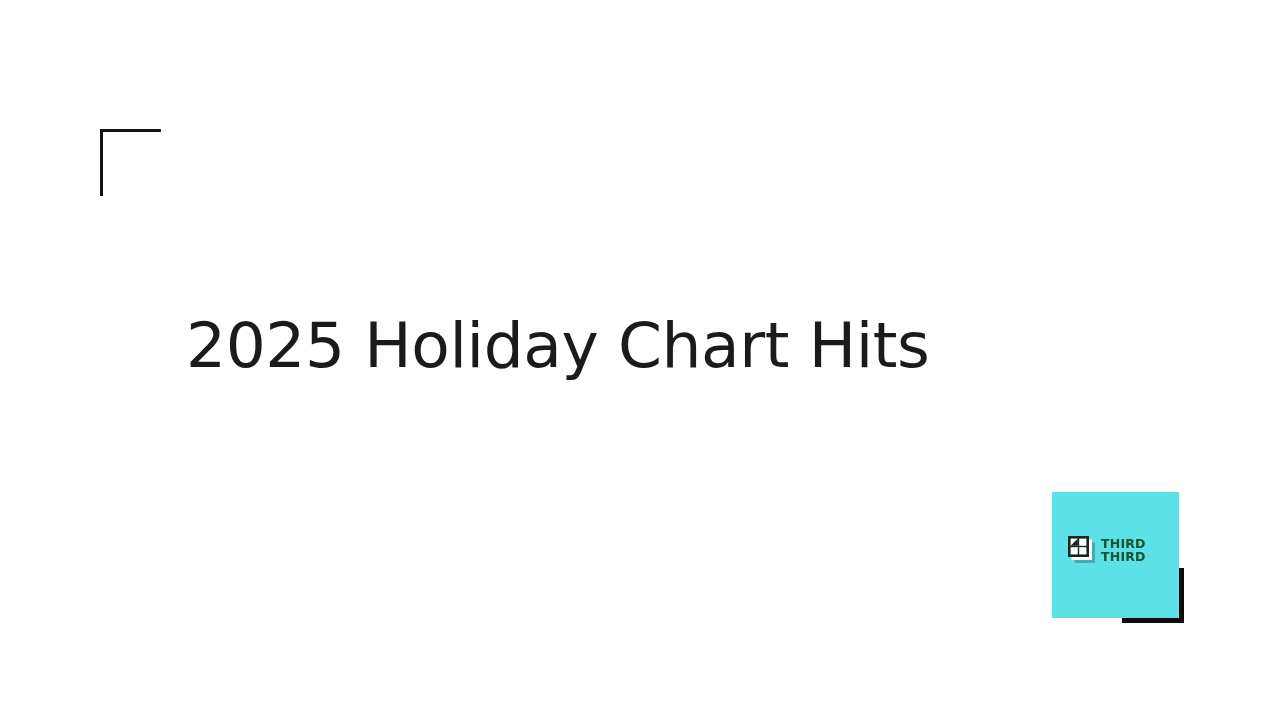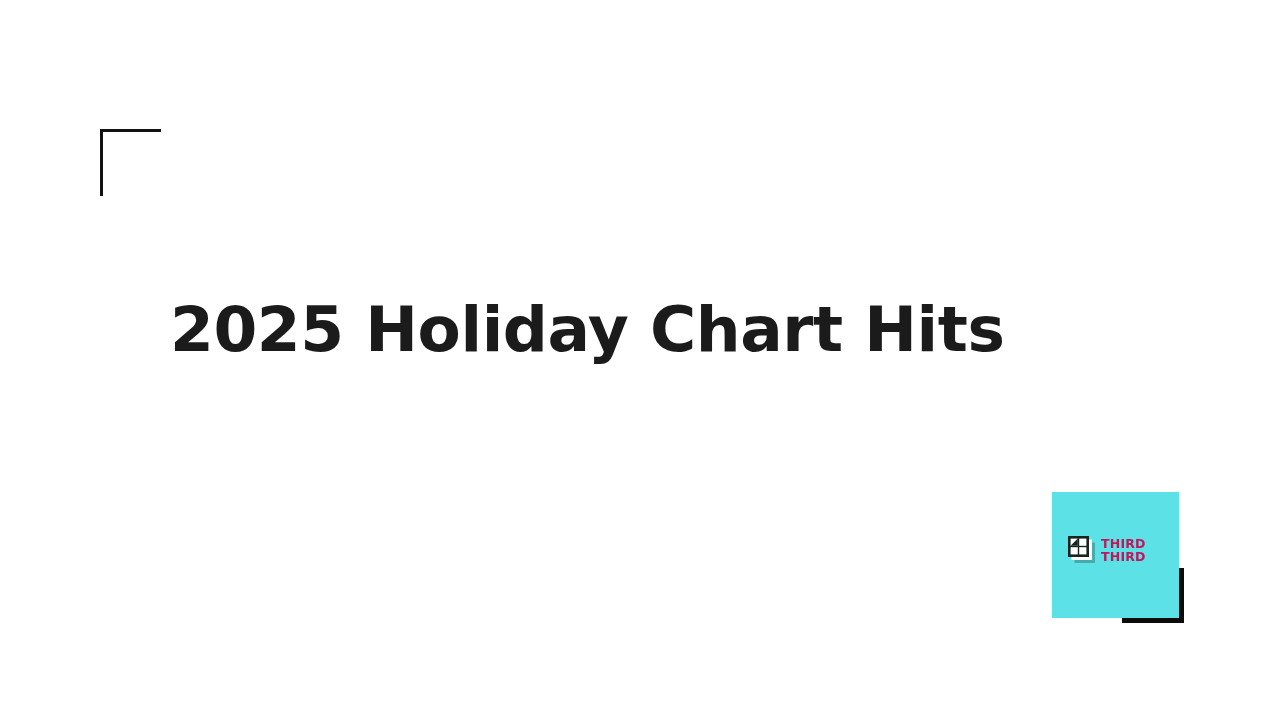--- a/index.html
+++ b/index.html
@@ -44,23 +44,23 @@
   }
 
   
   .title-block {
     position: absolute;
     left: 170px;
     top: 296px;
     width: 900px;
   }
   .slide-title {
-    margin: 0;
+    margin: 16px;
     font-family: "DejaVu Sans", "Liberation Sans", sans-serif;
-    font-weight: 700;
+    font-weight: 400;
     font-size: 63px;
     line-height: 1.08;
     letter-spacing: -0.4px;
     color: #1b1b1b;
     white-space: nowrap;
   }
 
   
   .logo-lockup {
     position: absolute;
@@ -107,21 +107,21 @@
     flex: 0 0 auto;
     position: relative;
   }
   .logo-mark svg { display: block; }
   .logo-wordmark {
     font-family: "DejaVu Sans", "Liberation Sans", sans-serif;
     font-weight: bold;
     font-size: 12.5px;
     line-height: 13px;
     letter-spacing: 0.2px;
-    color: #be185d;
+    color: #14532d;
   }
   .logo-wordmark .l1,
   .logo-wordmark .l2 { display: block; }
 </style>
 </head>
 <body>
 
 <div id="slide">
 
   <div class="corner-bracket">

